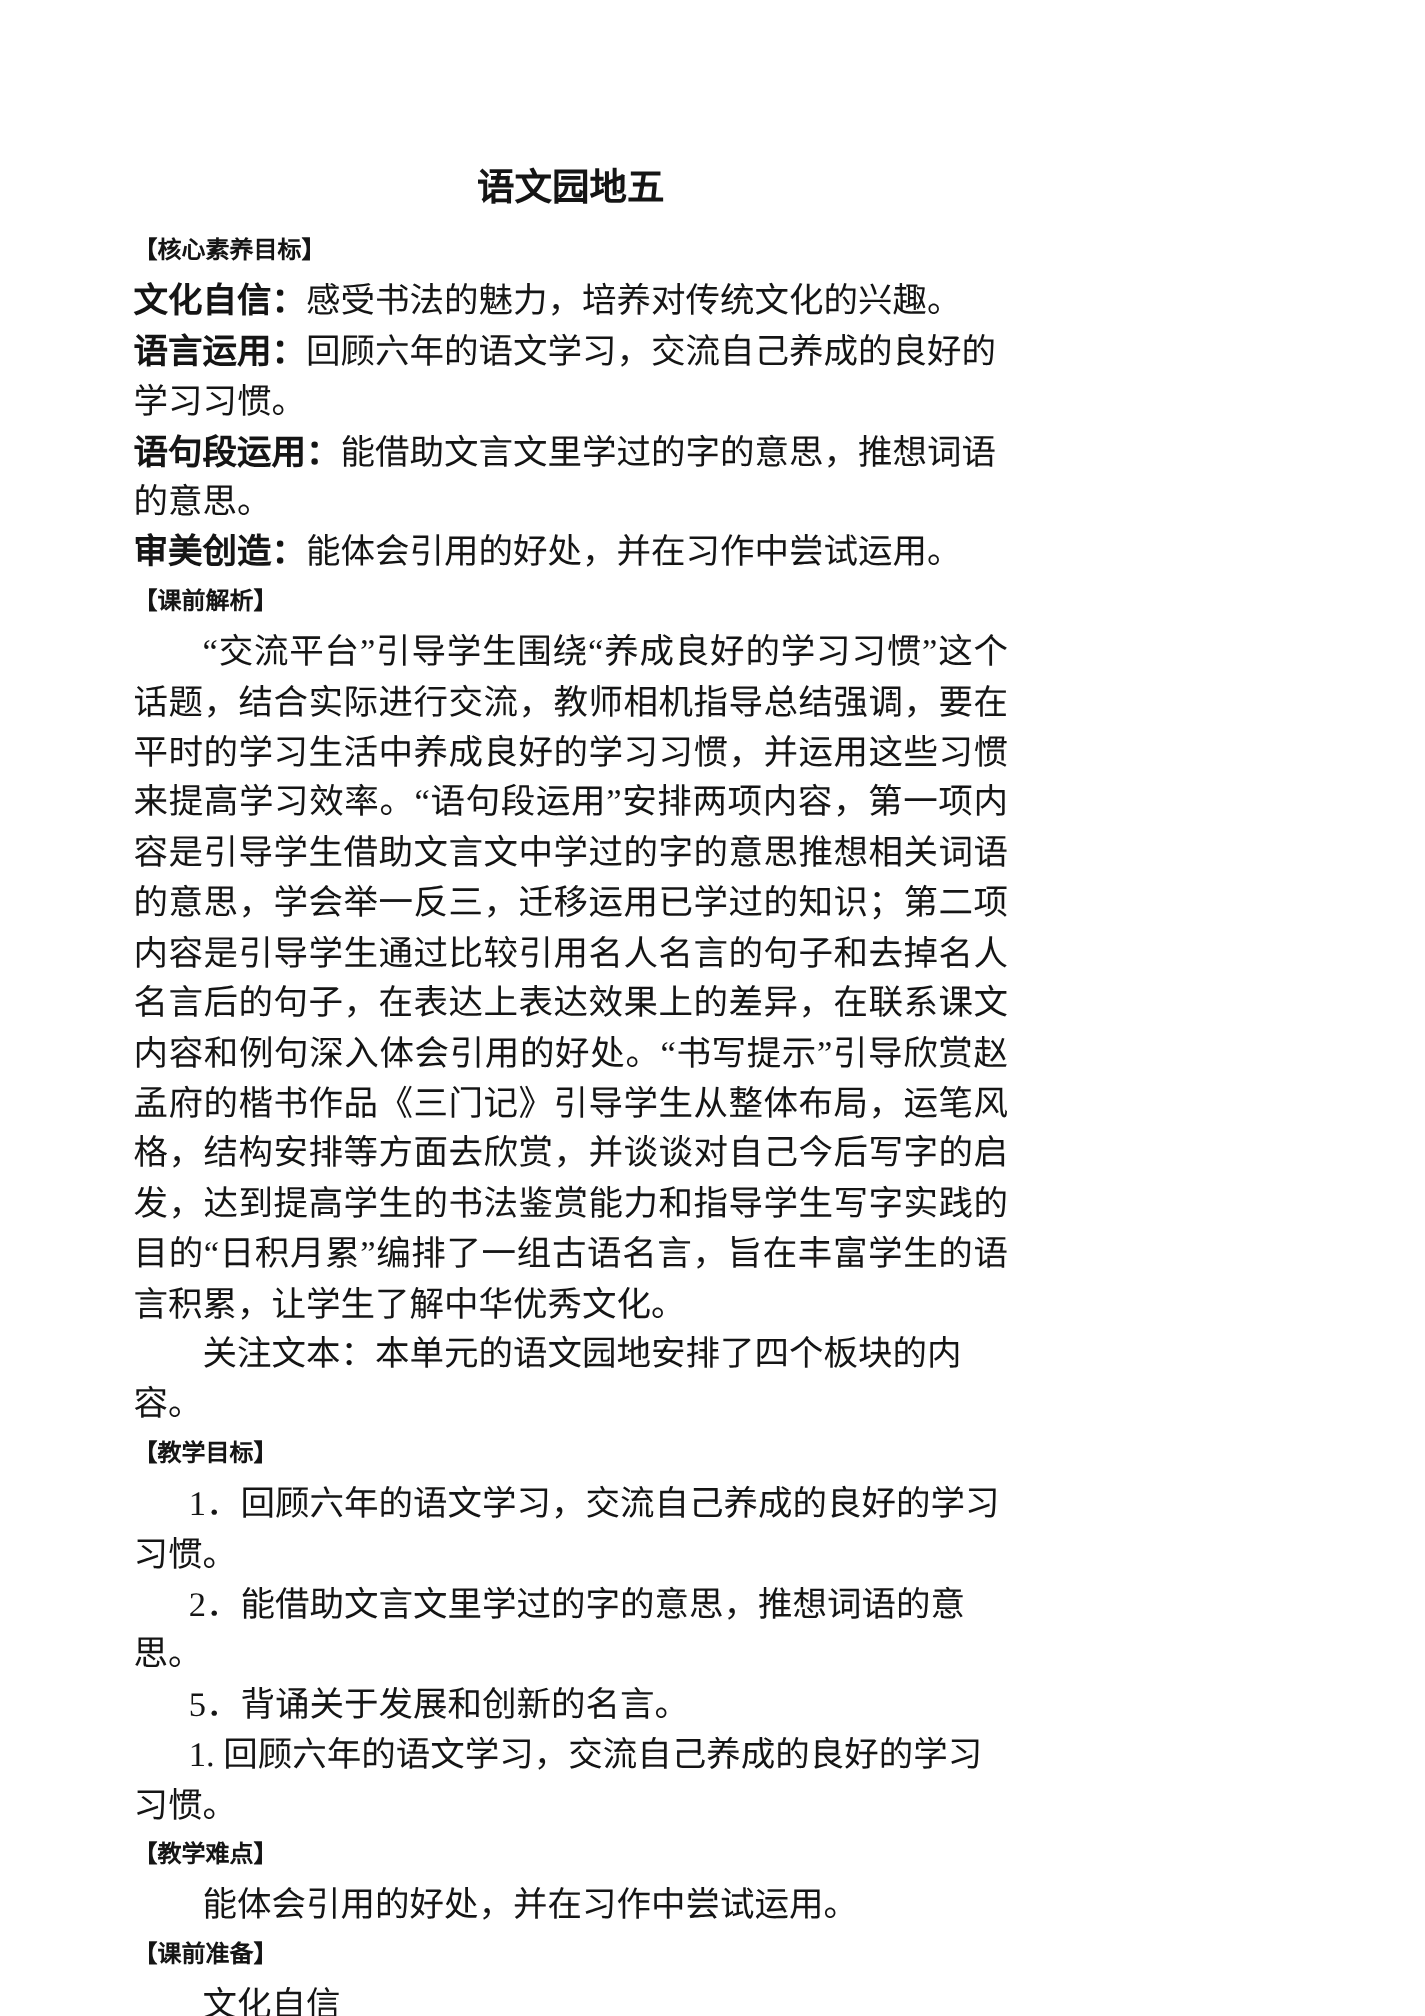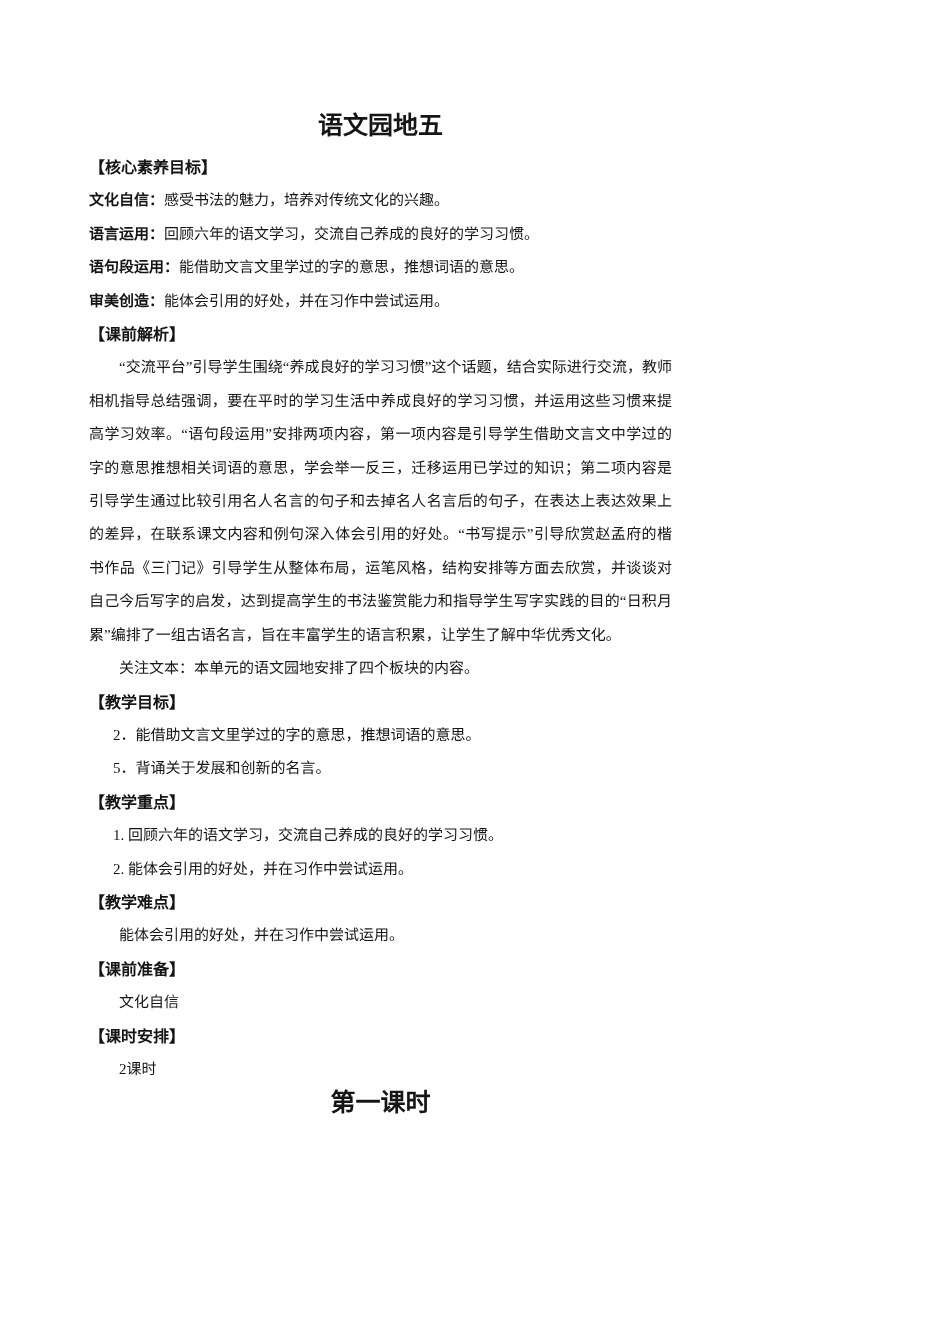--- a/index.html
+++ b/index.html
@@ -26,21 +26,21 @@
     text-align: center;
   }
   .hd {
     margin: 0;
     font-size: 16px;
     line-height: 33.4px;
     font-weight: bold;
   }
   .line, .para {
     margin: 0;
-    font-size: 15px;
+    font-size: 23px;
     line-height: 33.4px;
   }
   .indent { text-indent: 2em; }
   .li { text-indent: 1.6em; }
   .just {
     text-align: justify;
     text-justify: inter-ideograph;
   }
   .b { font-weight: bold; }
   .session-title {
@@ -62,26 +62,25 @@
   <p class="line"><span class="b">文化自信：</span><span>感受书法的魅力，培养对传统文化的兴趣。</span></p>
   <p class="line"><span class="b">语言运用：</span><span>回顾六年的语文学习，交流自己养成的良好的学习习惯。</span></p>
   <p class="line"><span class="b">语句段运用：</span><span>能借助文言文里学过的字的意思，推想词语的意思。</span></p>
   <p class="line"><span class="b">审美创造：</span><span>能体会引用的好处，并在习作中尝试运用。</span></p>
 
   <h2 class="hd">【课前解析】</h2>
   <p class="para indent just">“交流平台”引导学生围绕“养成良好的学习习惯”这个话题，结合实际进行交流，教师相机指导总结强调，要在平时的学习生活中养成良好的学习习惯，并运用这些习惯来提高学习效率。“语句段运用”安排两项内容，第一项内容是引导学生借助文言文中学过的字的意思推想相关词语的意思，学会举一反三，迁移运用已学过的知识；第二项内容是引导学生通过比较引用名人名言的句子和去掉名人名言后的句子，在表达上表达效果上的差异，在联系课文内容和例句深入体会引用的好处。“书写提示”引导欣赏赵孟府的楷书作品《三门记》引导学生从整体布局，运笔风格，结构安排等方面去欣赏，并谈谈对自己今后写字的启发，达到提高学生的书法鉴赏能力和指导学生写字实践的目的“日积月累”编排了一组古语名言，旨在丰富学生的语言积累，让学生了解中华优秀文化。</p>
   <p class="para indent">关注文本：本单元的语文园地安排了四个板块的内容。</p>
 
   <h2 class="hd">【教学目标】</h2>
+  <p class="line li">1．回顾六年的语文学习，交流自己养成的良好的学习习惯。</p>
   <p class="line li">2．能借助文言文里学过的字的意思，推想词语的意思。</p>
   <p class="line li">5．背诵关于发展和创新的名言。</p>
 
-  <h2 class="hd">【教学重点】</h2>
   <p class="line li">1. 回顾六年的语文学习，交流自己养成的良好的学习习惯。</p>
-  <p class="line li">2. 能体会引用的好处，并在习作中尝试运用。</p>
 
   <h2 class="hd">【教学难点】</h2>
   <p class="para indent">能体会引用的好处，并在习作中尝试运用。</p>
 
   <h2 class="hd">【课前准备】</h2>
   <p class="para indent">文化自信</p>
 
   <h2 class="hd">【课时安排】</h2>
   <p class="para indent">2课时</p>
 

